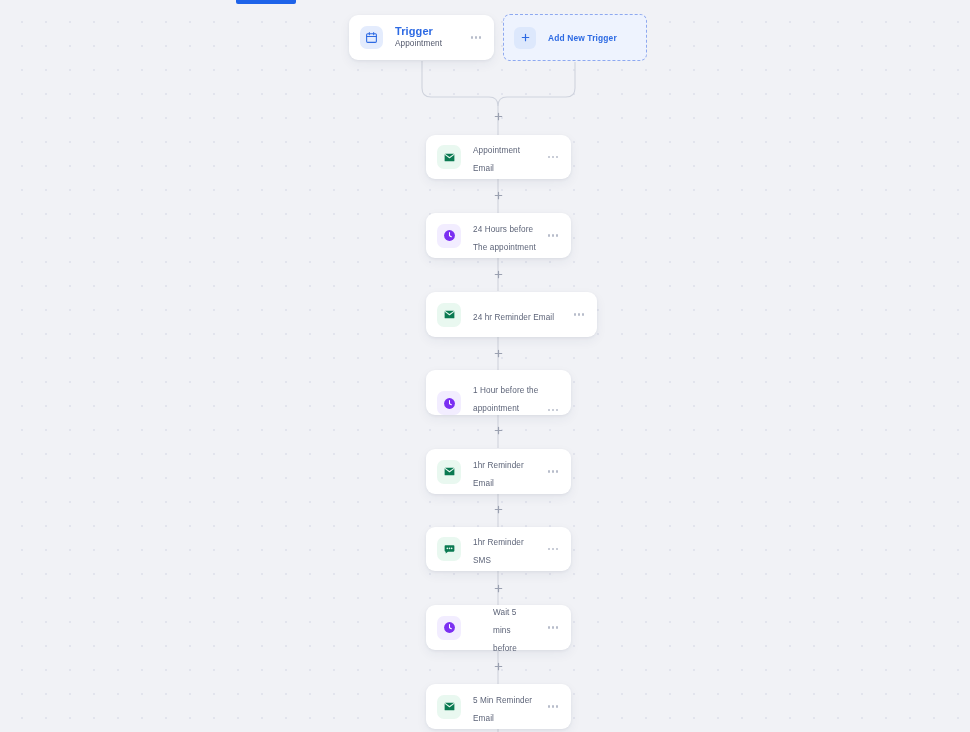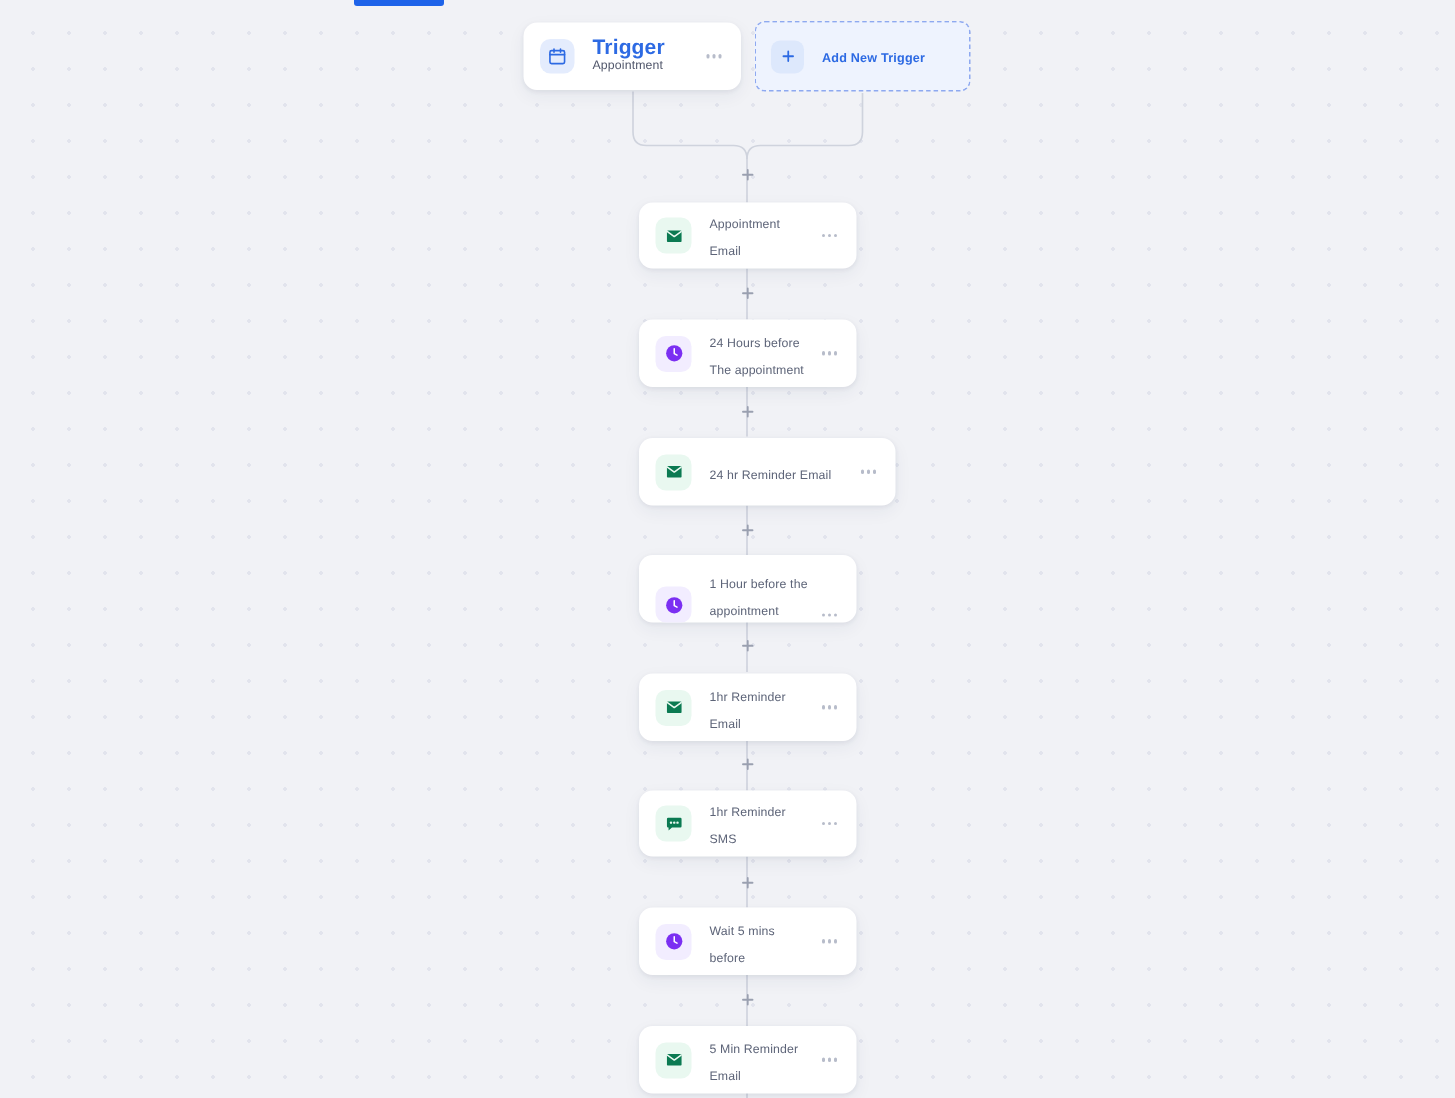--- a/index.html
+++ b/index.html
@@ -112,21 +112,21 @@
     top: 15px;
     width: 145px;
     height: 45px;
   }
   #trigger-card .node-icon {
     width: 23px; height: 23px;
     background: #e4ecfd;
     border-radius: 7px;
   }
   .trigger-title {
-    font-size: 14px;
+    font-size: 11px;
     line-height: 11px;
     font-weight: bold;
     color: #2d6ae3;
     letter-spacing: .1px;
   }
   .trigger-sub {
     font-size: 8.2px;
     line-height: 11px;
     color: #51576b;
     margin-top: 1px;
@@ -361,21 +361,21 @@
         <i></i>
     </span>
   </div>
 
   <div class="plus-node" style="left:498px; top:581px;">
     <svg width="11" height="11" viewBox="0 0 24 24" fill="none" stroke="#9aa0b0" stroke-width="2.6" stroke-linecap="round">
       <path d="M12 5v14M5 12h14"></path>
     </svg>
   </div>
 
-  <div class="node-card" style="left:426px; top:605px; width:145px; height:45px;">
+  <div class="node-card" style="left:426px; top:605px; width:145px; height:45px;gap:20px;">
     <span class="node-icon ic-clock">
       <svg width="13" height="13" viewBox="0 0 24 24">
         <circle cx="12" cy="12" r="10" fill="#7b2ff2"></circle>
         <path d="M12 6.6v5.8l3.4 2" stroke="#ffffff" stroke-width="1.9" fill="none" stroke-linecap="round" stroke-linejoin="round"></path>
       </svg>
     </span>
     <span class="node-text">
       <span class="node-label">Wait 5 mins before</span>
     </span>
     <span class="node-dots">

